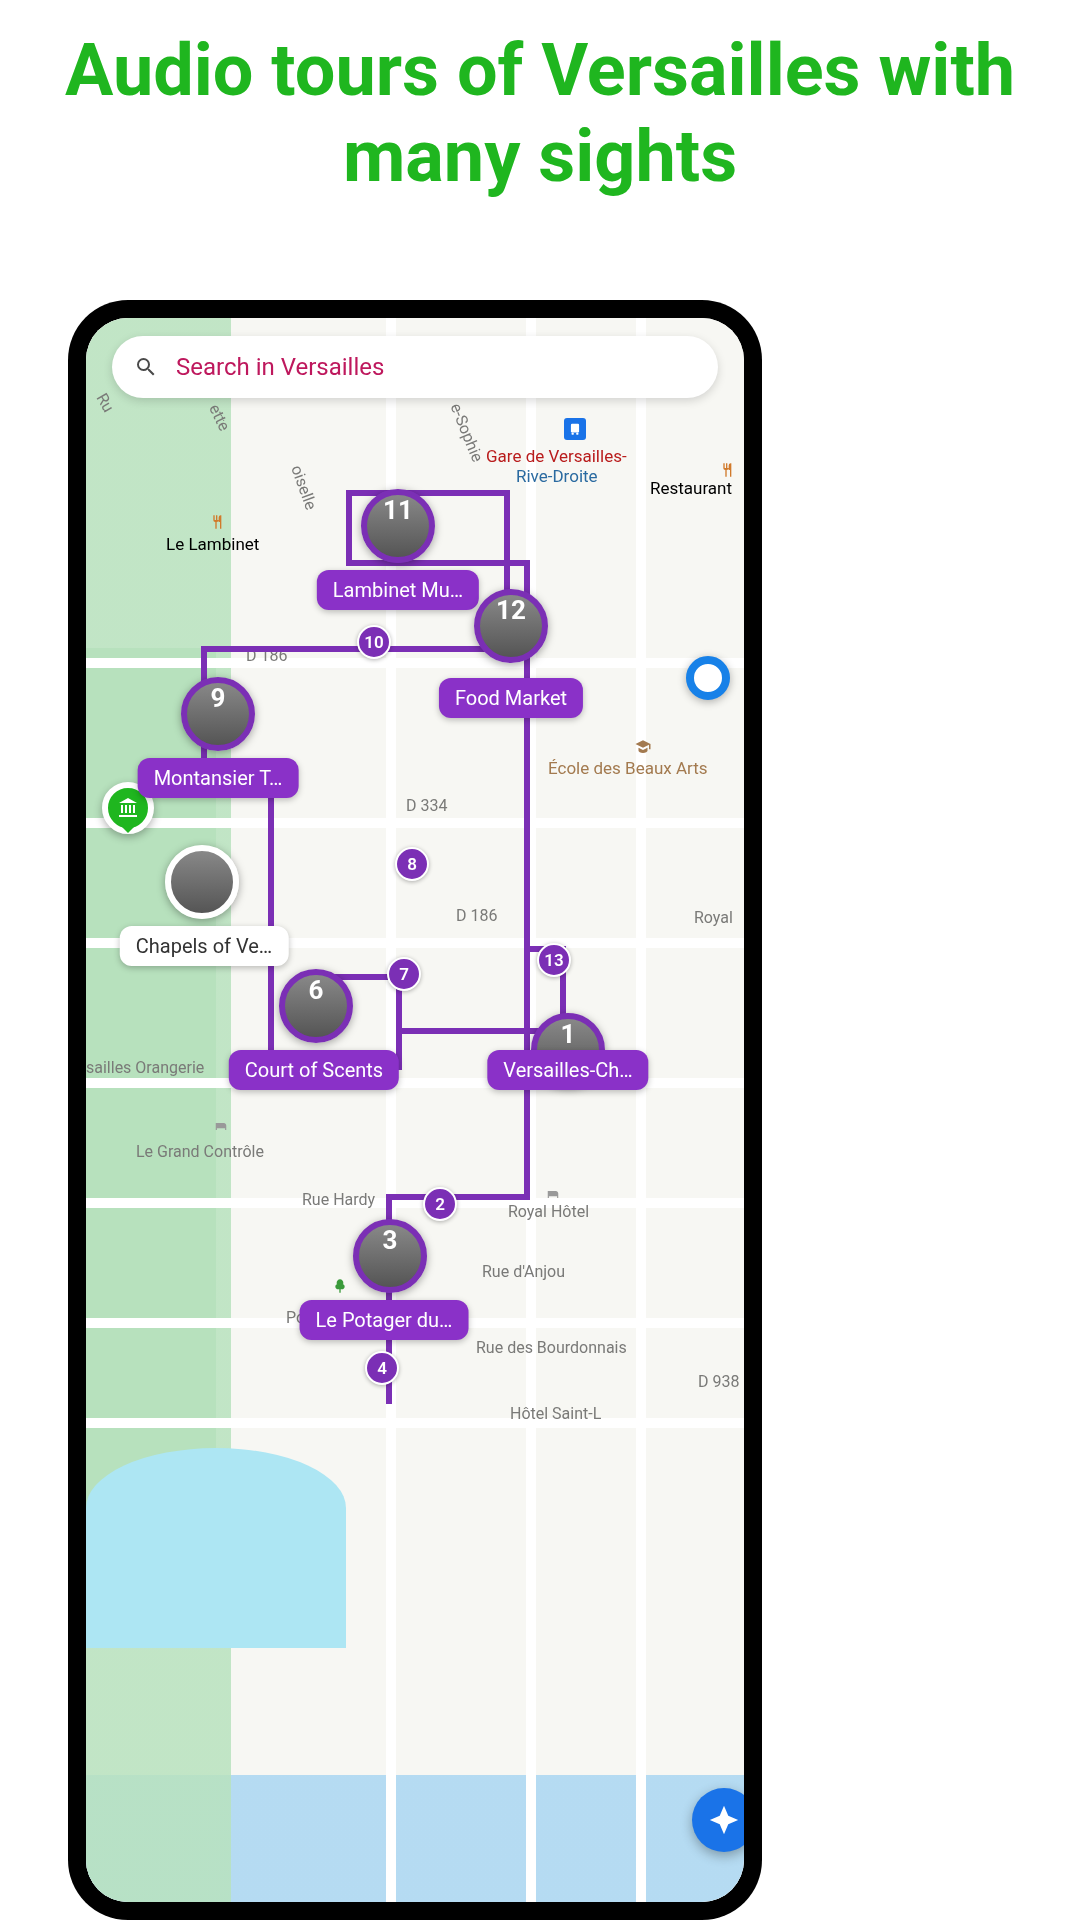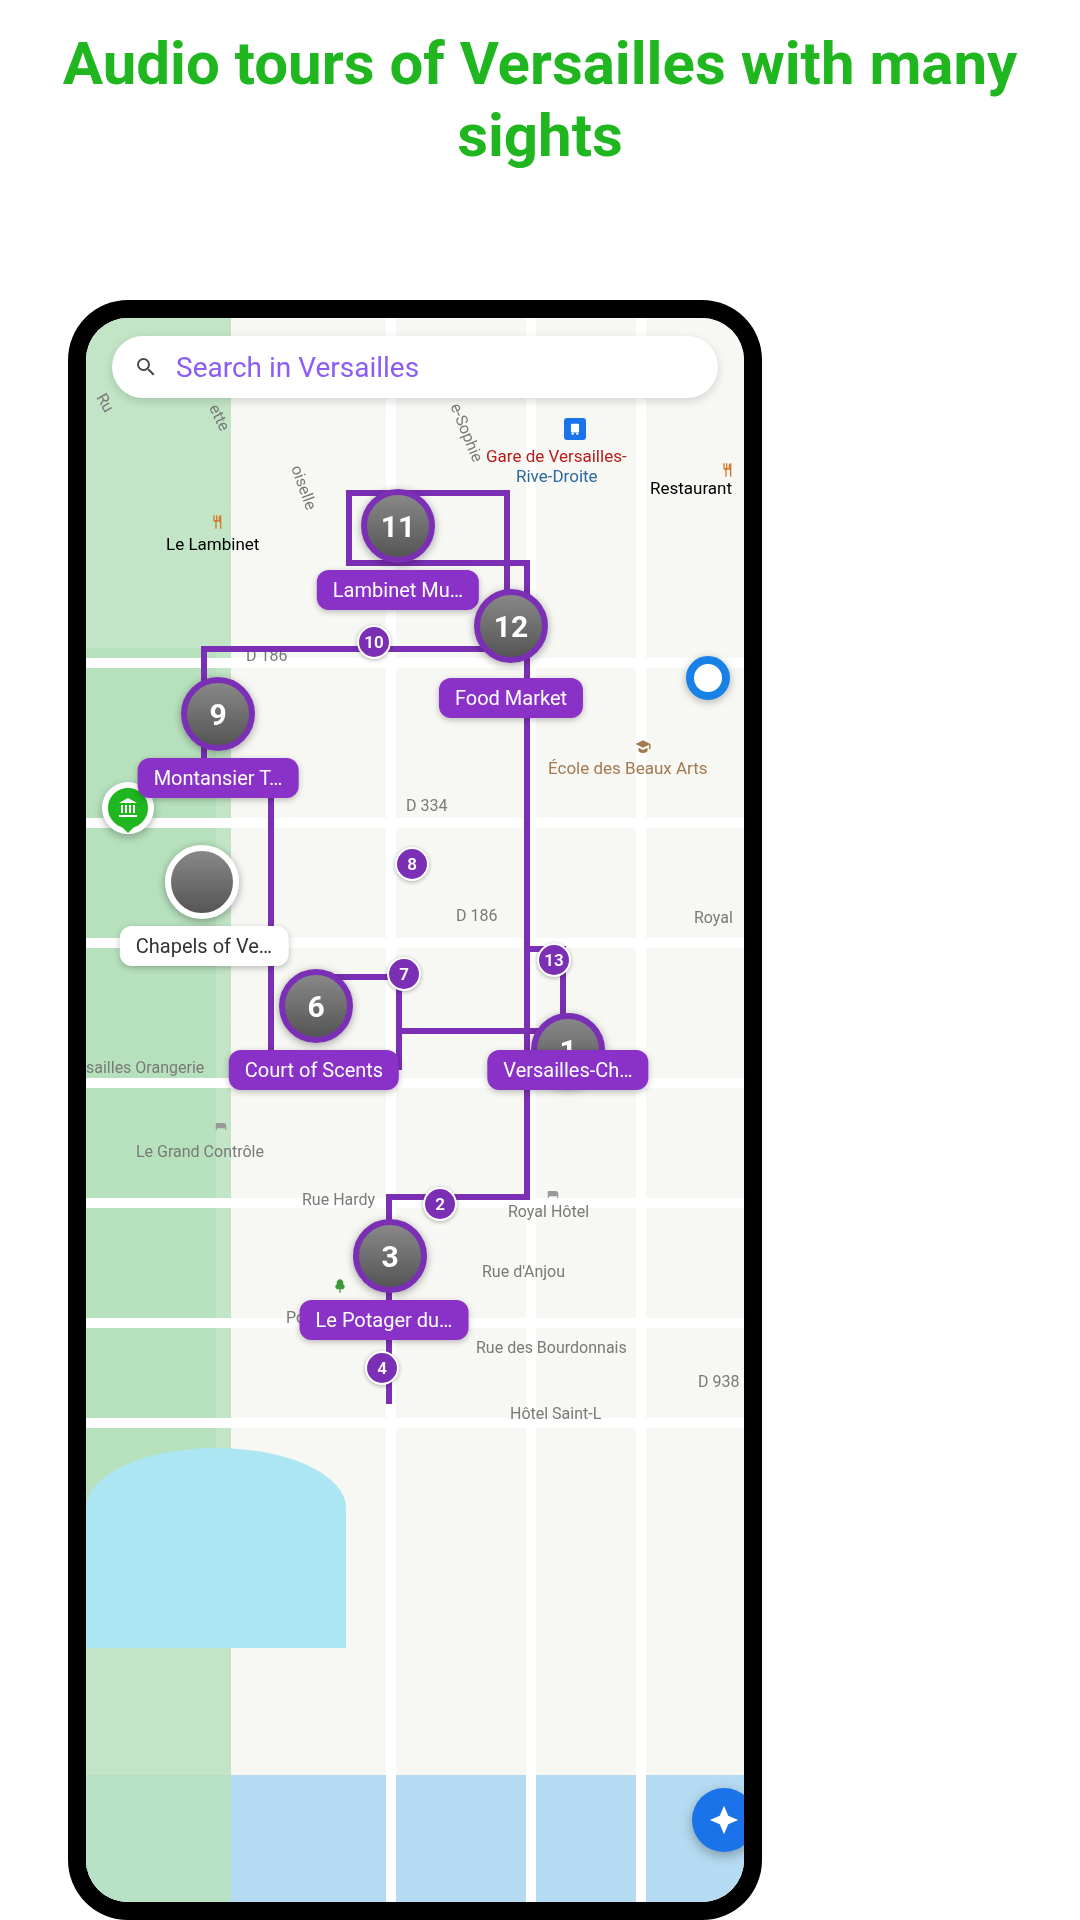--- a/index.html
+++ b/index.html
@@ -1,20 +1,20 @@
 <!DOCTYPE html>
 <html><head>
 <meta charset="utf-8">
 <style>
 * { box-sizing: border-box; margin: 0; padding: 0; }
 html, body { width: 1080px; height: 1920px; font-family: -apple-system, BlinkMacSystemFont, 'Segoe UI', Roboto, Arial, sans-serif; background: #fff; overflow: hidden; }
 
 .headline {
   color: #1fb61f;
-  font-size: 60px;
+  font-size: 72px;
   font-weight: 700;
   text-align: center;
   line-height: 1.2;
   padding: 28px 40px 16px;
 }
 
 .phone-frame {
   position: absolute;
   left: 68px;
   top: 300px;
@@ -47,21 +47,21 @@
 .road-h { position:absolute; left:0; right:0; height:10px; background:#fff; }
 .road-v { position:absolute; top:0; bottom:0; width:10px; background:#fff; }
 .road-label { position:absolute; color:#7a7a78; font-size:16px; white-space:nowrap; }
 
 .search-bar {
   position:absolute; left:26px; right:26px; top:18px; height:62px;
   background:#fff; border-radius:40px; display:flex; align-items:center;
   padding:0 22px; box-shadow:0 3px 10px rgba(0,0,0,.15);
 }
 .search-bar .mag { width:24px; height:24px; margin-right:18px; color:#4a4a4a; }
-.search-placeholder { color:#8b5cf6; font-size:28px; }
+.search-placeholder { color:#be185d; font-size:24px; }
 
 .filter-row { position:absolute; left:26px; top:108px; display:flex; gap:12px; }
 .chip { background:#fff; border-radius:24px; padding:10px 18px; display:flex; align-items:center; gap:10px; font-size:20px; color:#444; box-shadow:0 2px 6px rgba(0,0,0,.14); }
 .chip svg, .chip .dots { width:20px; height:20px; color:#666; }
 .dots { letter-spacing:2px; font-weight:700; }
 
 .poi-label { position:absolute; color:#2a6aa0; font-size:17px; }
 .poi-label.orange { color:#000000; }
 .poi-label.brown { color:#a37a4f; }
 
@@ -72,22 +72,22 @@
 .stop-dot {
   position:absolute; width:34px; height:34px; border-radius:50%;
   background:#7b2fb5; color:#fff; display:flex; align-items:center; justify-content:center;
   font-size:17px; font-weight:600; transform:translate(-50%,-50%);
   border:2px solid #fff; box-shadow:0 1px 4px rgba(0,0,0,.3);
 }
 
 .big-stop {
   position:absolute; width:74px; height:74px; border-radius:50%;
   background:linear-gradient(#888,#555); border:6px solid #7b2fb5;
-  transform:translate(-50%,-50%); display:flex; align-items:center; justify-content:center;
-  color:#fff; font-size:30px; font-weight:700; box-shadow:0 2px 8px rgba(0,0,0,.35);
+  transform:translate(-50%,-50%); display:flex; justify-content:center;
+  color:#fff; font-size:26px; font-weight:700; box-shadow:0 2px 8px rgba(0,0,0,.35);
 }
 .big-stop.white-border { border-color:#fff; }
 
 .pill {
   position:absolute; background:#8a31c8; color:#fff; padding:8px 16px;
   border-radius:12px; font-size:20px; white-space:nowrap; transform:translateX(-50%);
   box-shadow:0 2px 6px rgba(0,0,0,.25);
 }
 .pill.white { background:#fff; color:#333; }
 

